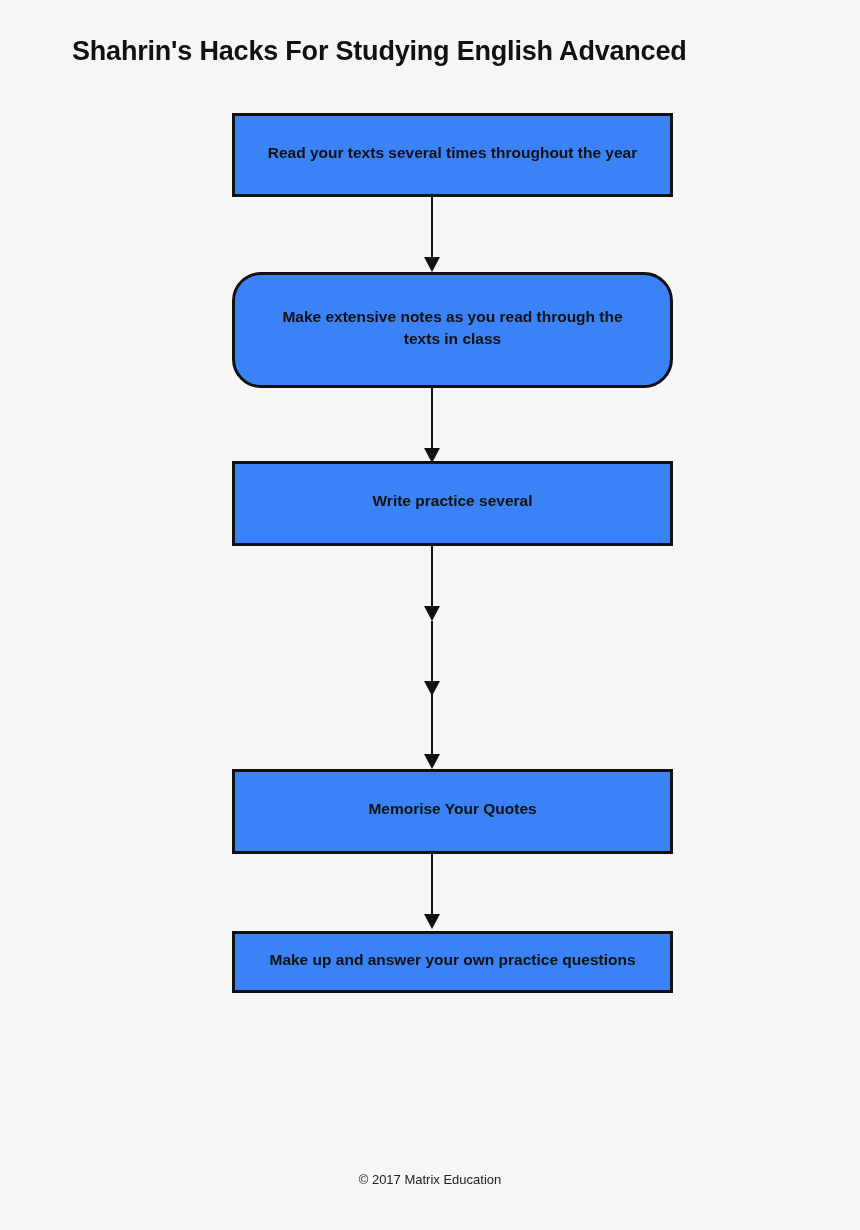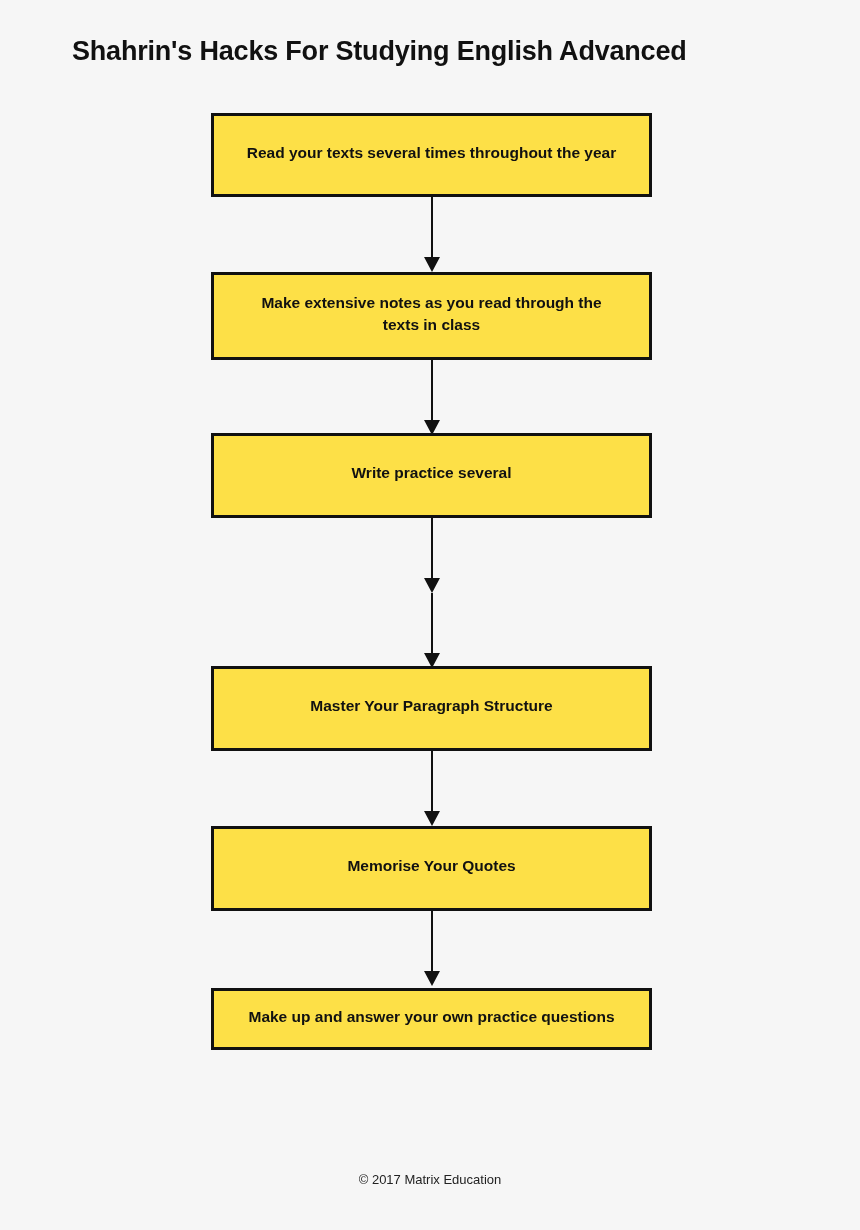--- a/index.html
+++ b/index.html
@@ -37,42 +37,43 @@
     position: absolute;
     top: 113px;
     left: 211px;
     width: 441px;
   }
 
   .node {
     position: relative;
     box-sizing: border-box;
     width: 441px;
-    background: #fde047;
+    background: #3b82f6;
     border: 3px solid #111111;
     display: flex;
     align-items: center;
     justify-content: center;
     text-align: center;
+    margin-left: 21px;
   }
 
   .node-label {
     font-size: 15.5px;
     font-weight: bold;
     color: #111111;
     line-height: 1.45;
     padding: 0 12px;
     position: relative;
     top: -2px;
     white-space: pre-line;
   }
 
   
   .node.h1 { height: 84px; }
-  .node.h2 { height: 88px; }
+  .node.h2 { height: 116px; border-radius: 29px; }
   .node.h3 { height: 85px; }
   .node.h4 { height: 85px; }
   .node.h5 { height: 85px; }
   .node.h6 { height: 85px; align-items: center; }
   .node.h7 { height: 62px; }
 
   
   .node-label.wide { padding: 0 6px; }
 
   .connector {
@@ -154,23 +155,20 @@
       <div class="stem"></div>
       <div class="head"></div>
     </div>
 
 
     <div class="connector c4">
       <div class="stem"></div>
       <div class="head"></div>
     </div>
 
-    <div class="node h5">
-      <span class="node-label">Master Your Paragraph Structure</span>
-    </div>
 
     <div class="connector c5">
       <div class="stem"></div>
       <div class="head"></div>
     </div>
 
     <div class="node h6">
       <span class="node-label">Memorise Your Quotes</span>
     </div>
 

